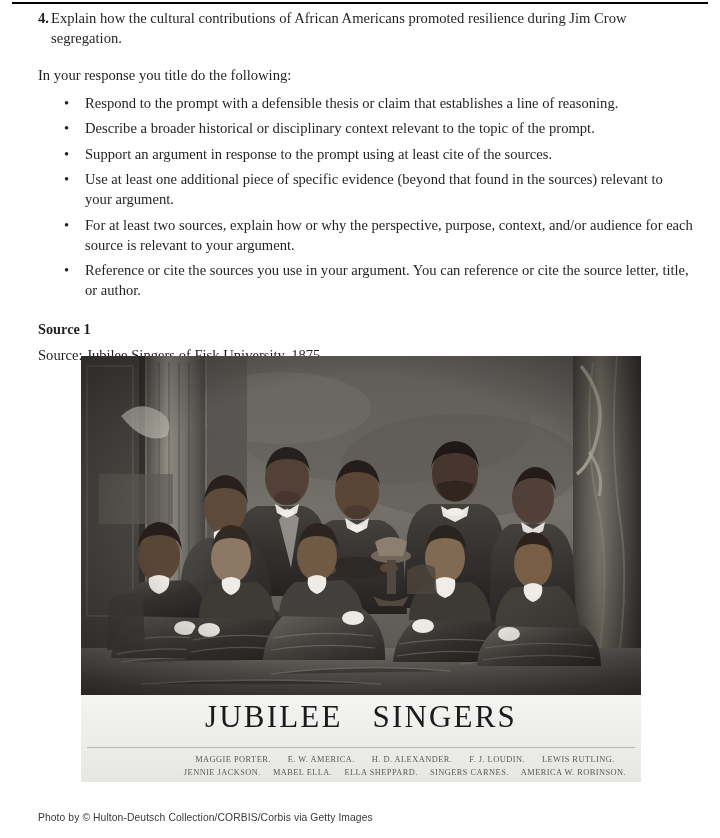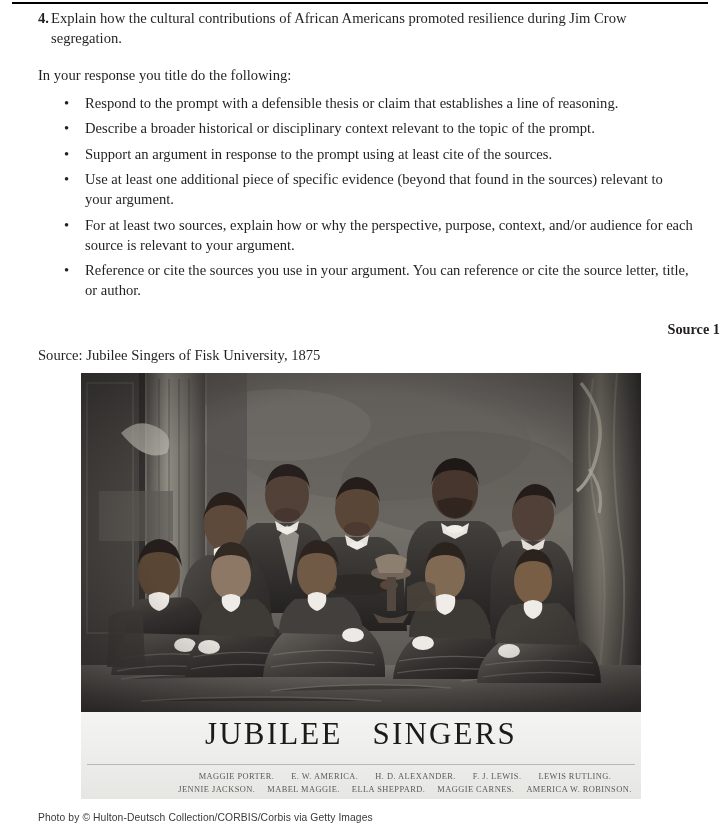--- a/index.html
+++ b/index.html
@@ -86,33 +86,32 @@
     font-size: 14.6px;
     line-height: 1.37;
   }
 
   
   .source-head {
     margin: 19px 0 0 38px;
     font-size: 14.3px;
     font-weight: bold;
     line-height: 1.3;
-    text-align: right;
   }
   .source-line {
     margin: 7px 0 0 38px;
     font-size: 14.6px;
     line-height: 1.3;
   }
 
   
   .figure {
     position: absolute;
     left: 81px;
-    top: 373px;
+    top: 356px;
     width: 560px;
     height: 426px;
     background: #efefee;
     overflow: hidden;
   }
   .photo {
     position: absolute;
     left: 0;
     top: 0;
     width: 560px;
@@ -441,28 +440,28 @@
     </div>
 
     <div class="plate">
       <div class="plate-title">JUBILEE   SINGERS</div>
       <div class="plate-rule"></div>
       <div class="plate-names">
         <div class="names-row row1">
           <span>MAGGIE PORTER.</span>
           <span>E. W. AMERICA.</span>
           <span>H. D. ALEXANDER.</span>
-          <span>F. J. LEWIS.</span>
+          <span>F. J. LOUDIN.</span>
           <span>LEWIS RUTLING.</span>
         </div>
         <div class="names-row row2">
           <span>JENNIE JACKSON.</span>
-          <span>MABEL MAGGIE.</span>
+          <span>MABEL ELLA.</span>
           <span>ELLA SHEPPARD.</span>
-          <span>MAGGIE CARNES.</span>
+          <span>SINGERS CARNES.</span>
           <span>AMERICA W. ROBINSON.</span>
         </div>
       </div>
     </div>
   </div>
 
   <div class="credit">Photo by © Hulton-Deutsch Collection/CORBIS/Corbis via Getty Images</div>
 
 </div>
 

